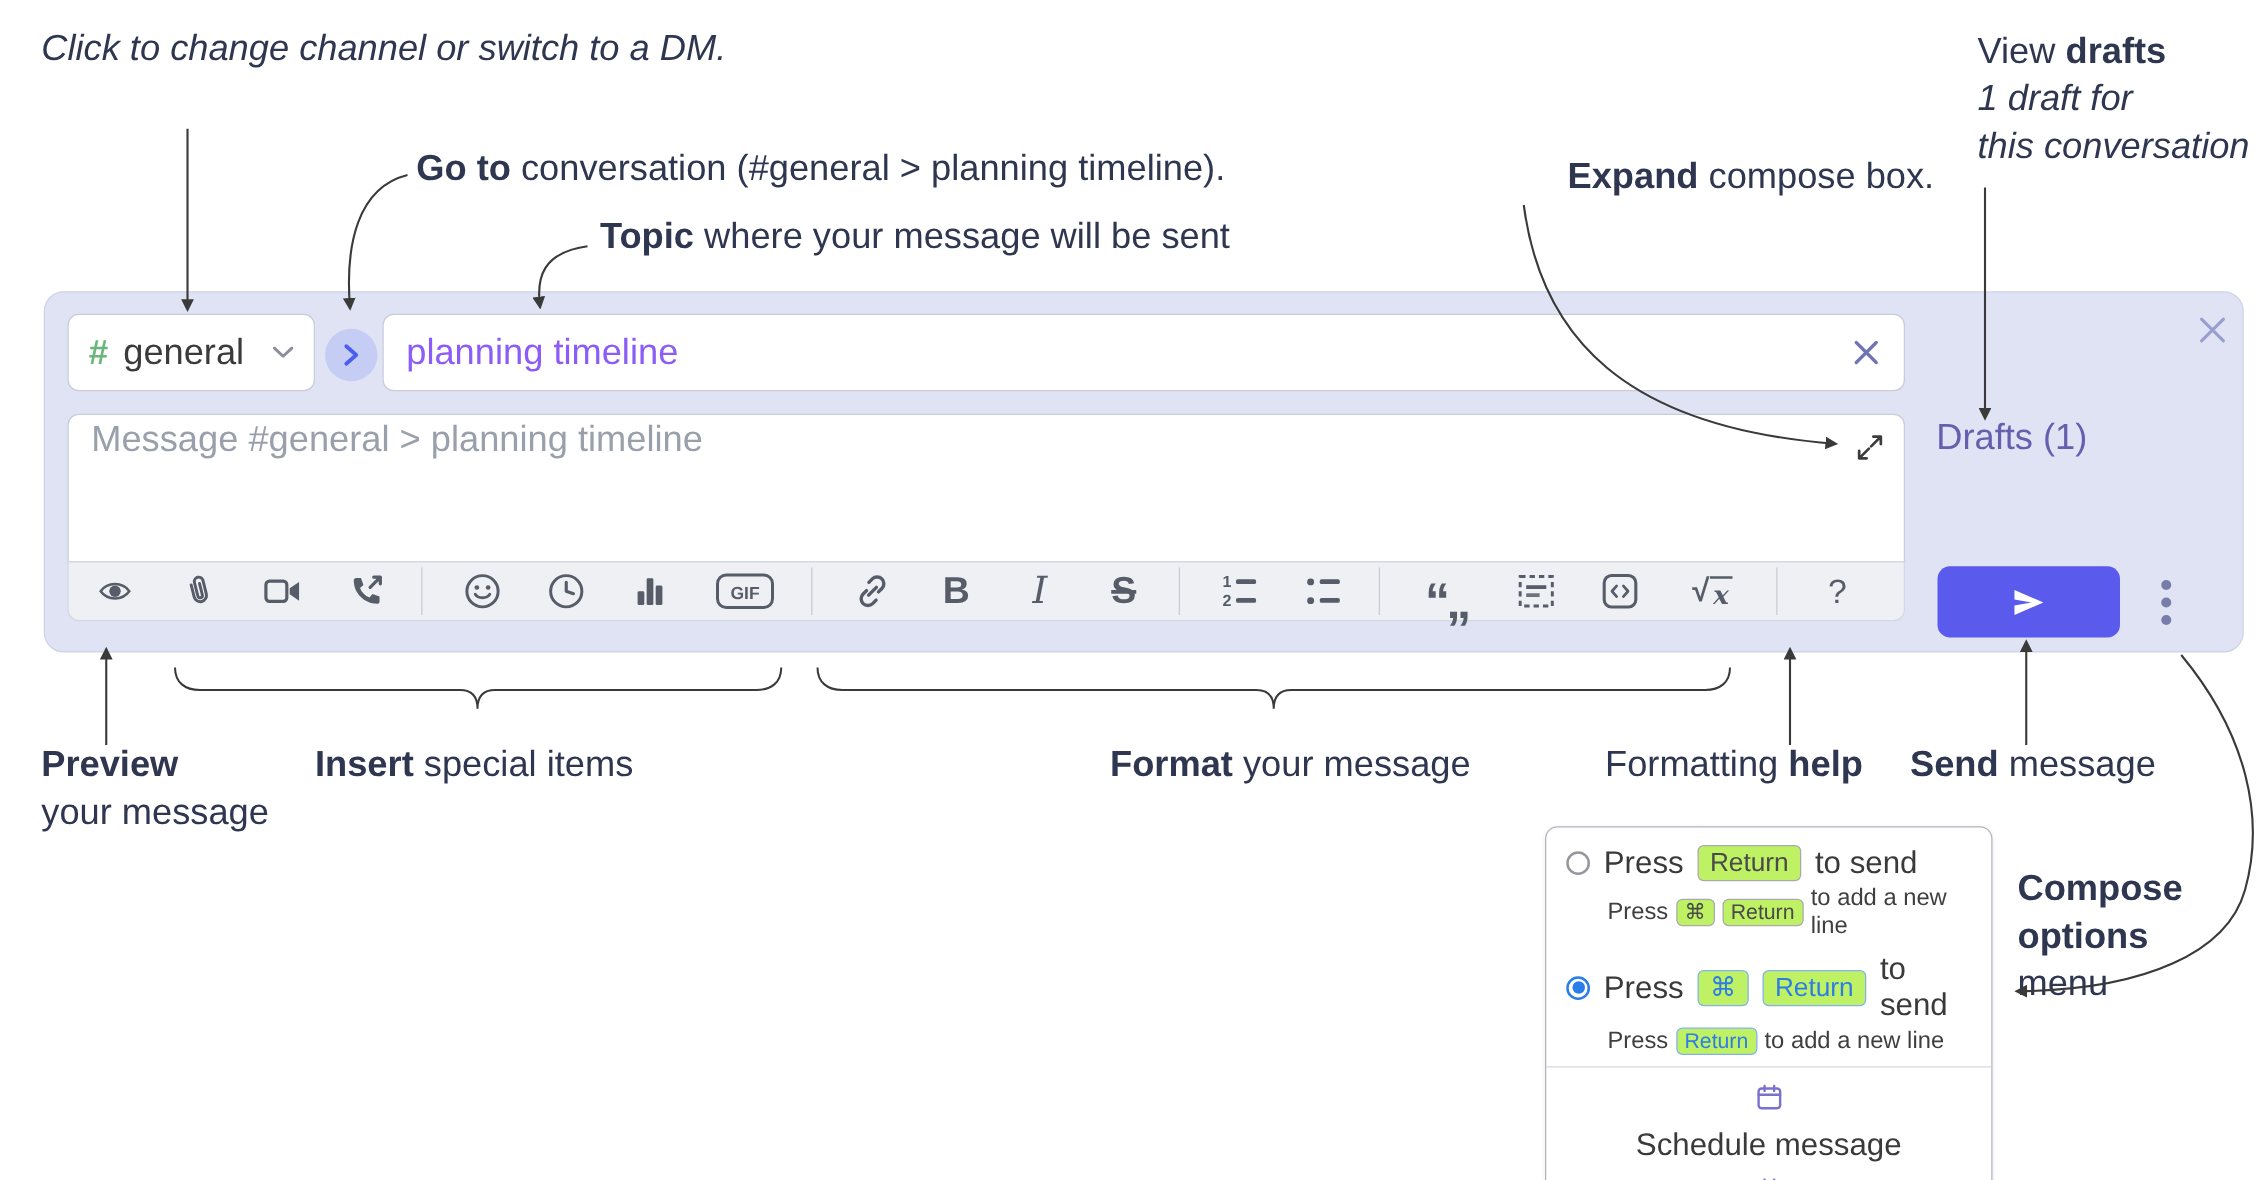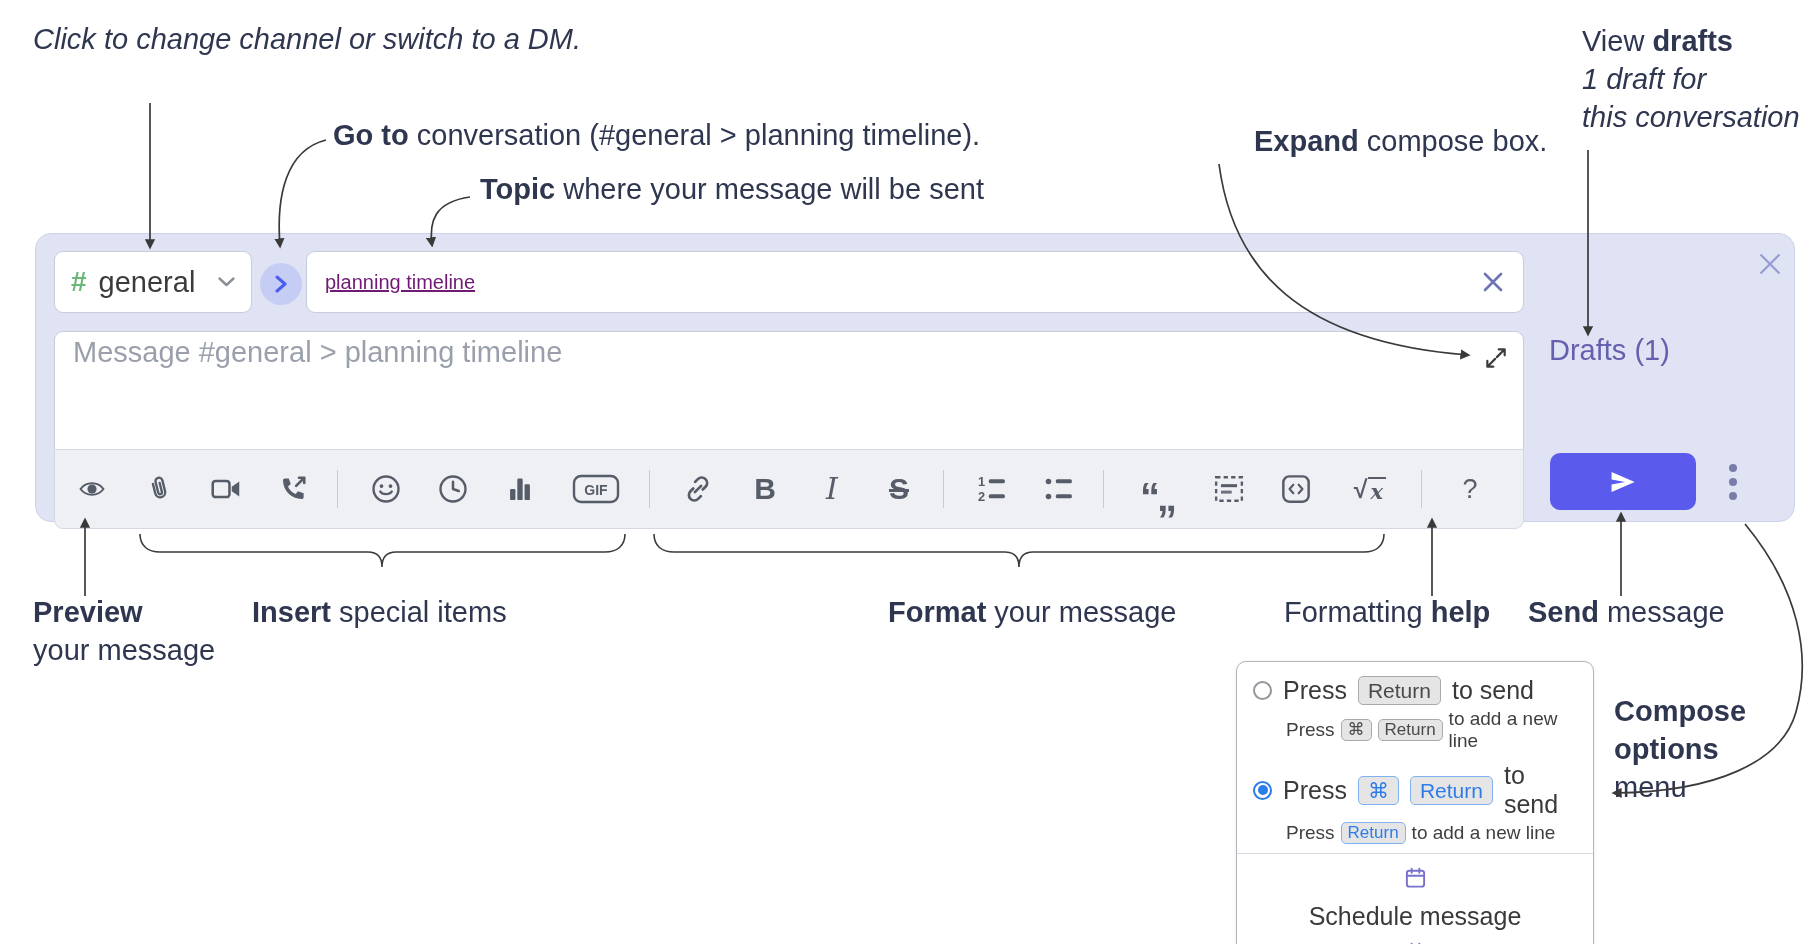--- a/index.html
+++ b/index.html
@@ -16,28 +16,28 @@
   .whitebox{background:#fff;border:1px solid #c9cdda;border-radius:9px;box-sizing:border-box;}
   .channel-box{position:absolute;left:18px;top:17px;height:62px;width:198px;display:flex;
                align-items:center;gap:12px;padding:0 16px;cursor:pointer;}
   .hash{color:#69b779;font-size:28px;font-weight:bold;}
   .chname{font-size:29px;color:#3b3b3b;flex:1;}
   .circle-btn{position:absolute;left:224px;top:29px;width:42px;height:42px;border-radius:50%;
               background:#c6cdf4;display:flex;align-items:center;justify-content:center;}
   .topic-box{position:absolute;left:270px;top:17px;width:1218px;height:62px;display:flex;
              align-items:center;padding:0 18px;gap:10px;}
   .topic-box input{flex:1;border:none;outline:none;font-family:"Liberation Sans",sans-serif;
-                   font-size:20px;color:#701a75;background:transparent;padding:0;text-decoration:underline;}
+                   font-size:29px;color:#8b5cf6;background:transparent;padding:0;}
   .msg-box{position:absolute;left:18px;top:97px;width:1470px;height:119px;border-radius:9px 9px 0 0;}
   .msg-box textarea{width:100%;height:100%;border:none;outline:none;resize:none;background:transparent;
                     font-family:"Liberation Sans",sans-serif;font-size:29px;color:#333;
                     padding:4px 18px;box-sizing:border-box;}
   .msg-box textarea::placeholder{color:#9aa0ab;}
   .expand-btn{position:absolute;right:14px;top:13px;width:26px;height:26px;cursor:pointer;color:#3c3c3c;}
-  .toolbar{position:absolute;left:18px;top:215px;width:1470px;height:80px;background:#eef0f4;
+  .toolbar{position:absolute;left:18px;top:215px;width:1470px;height:48px;background:#eef0f4;
            border:1px solid #d5d8e0;border-radius:0 0 9px 9px;box-sizing:border-box;
            display:flex;align-items:center;padding:17px 22px;}
   .ti{width:30px;height:40px;margin-right:37px;display:flex;align-items:center;justify-content:center;
       color:#565c68;cursor:pointer;flex:0 0 auto;}
   .tdiv{width:1px;height:38px;background:#c6cad2;margin-left:-8px;margin-right:33px;flex:0 0 auto;}
   .tb-text{font-size:30px;line-height:34px;color:#565c68;}
   .drafts{position:absolute;left:1513px;top:100px;font-size:29px;color:#655fad;cursor:pointer;}
   .send-btn{position:absolute;left:1514px;top:219px;width:146px;height:57px;background:#5a5bec;
             border:none;border-radius:10px;display:flex;align-items:center;justify-content:center;cursor:pointer;}
   .ellipsis{position:absolute;left:1688px;top:225px;width:18px;height:46px;display:flex;flex-direction:column;
@@ -45,21 +45,21 @@
   .ellipsis i{width:8px;height:8px;border-radius:50%;background:#777ca8;}
   .close-x{position:absolute;left:1720px;top:16px;width:28px;height:28px;cursor:pointer;color:#989fd0;}
   
   .popup{position:absolute;left:1236px;top:661px;width:358px;background:#fff;border:1.5px solid #b3b3bb;
          border-radius:10px;box-shadow:0 1px 4px rgba(0,0,0,.08);padding:12px 16px 10px 16px;box-sizing:border-box;}
   .opt{display:flex;align-items:center;gap:11px;font-size:25px;color:#3a3a3a;margin:2px 0 1px 0;}
   .optsub{margin:3px 0 9px 33px;font-size:19px;color:#3f3f3f;display:flex;align-items:center;gap:6px;}
   .radio{width:19px;height:19px;border-radius:50%;border:2px solid #96969e;box-sizing:border-box;flex:0 0 auto;}
   .radio.sel{border-color:#2b7de9;position:relative;}
   .radio.sel::after{content:"";position:absolute;left:2.5px;top:2.5px;width:10px;height:10px;border-radius:50%;background:#2b7de9;}
-  kbd{font-family:"Liberation Sans",sans-serif;border:1px solid #a9a9af;border-radius:5px;background:#e5e5e5;
+  kbd{font-family:"Liberation Sans",sans-serif;border:1px solid #a9a9af;border-radius:5px;background:#bef264;
       color:#4a4a4a;padding:1px 9px;font-size:21px;line-height:25px;}
   .optsub kbd{font-size:17px;line-height:20px;padding:0 6px;}
   kbd.blue{border-color:#82b1f0;color:#2f7ce8;}
   .pdiv{border-top:1px solid #d9d9de;margin:7px -16px;}
   .pitem{display:flex;align-items:center;gap:13px;font-size:25px;color:#3a3a3a;padding:5px 0;cursor:pointer;flex-direction:column;}
   .picon{color:#7a71ce;flex:0 0 auto;display:flex;}
   svg{display:block;}
   .sqrt{font-size:25px;font-weight:bold;display:flex;align-items:flex-start;}
   .sqrt .sx{font-family:"DejaVu Serif",serif;font-style:italic;font-size:21px;border-top:2.5px solid #565c68;
             padding:0 3px;margin-top:2px;}

